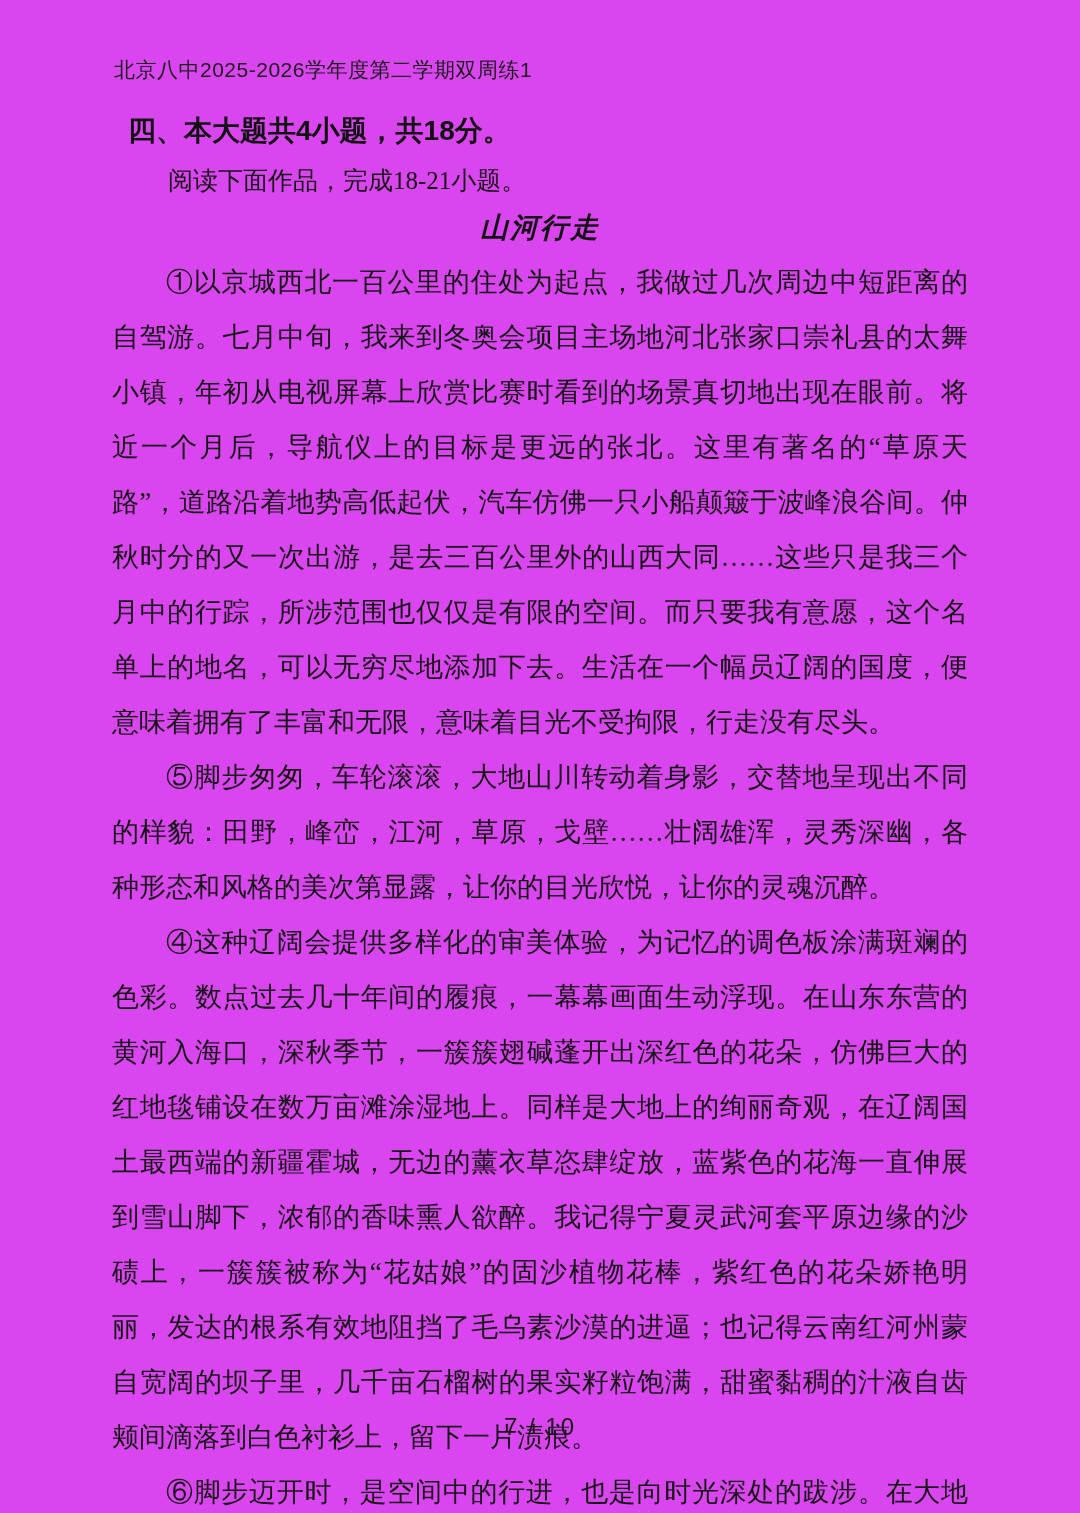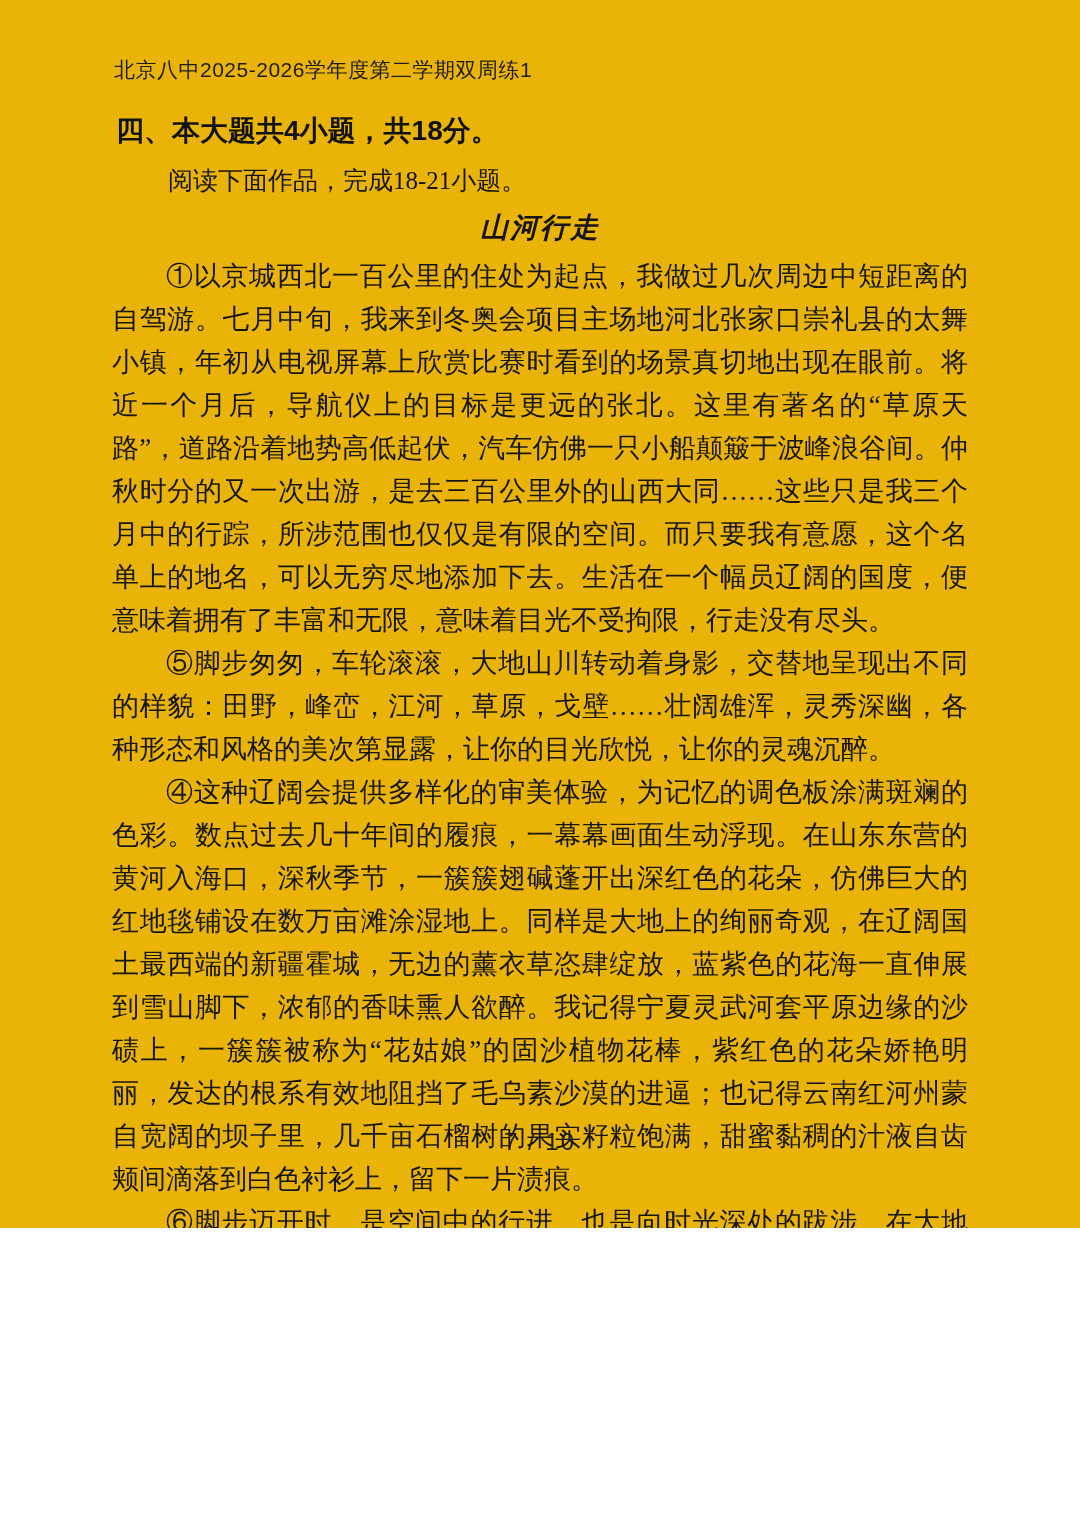--- a/index.html
+++ b/index.html
@@ -3,40 +3,40 @@
 <meta charset="utf-8">
 <style>
   html, body {
     margin: 0;
     padding: 0;
     background: #ffffff;
   }
   .page {
     position: relative;
     width: 1080px;
-    height: 1228px;
+    height: 1513px;
     margin: 0 auto;
-    background: #eab308;
+    background: #d946ef;
     box-sizing: border-box;
     padding: 56px 112px 0 112px;
     overflow: hidden;
   }
   .doc-header {
     font-family: "Liberation Sans", sans-serif;
     font-size: 21px;
     letter-spacing: 0.5px;
     color: #1d1d1d;
     margin: 0 0 28px 2px;
   }
   .section-heading {
     font-family: "Liberation Sans", sans-serif;
     font-size: 28px;
     font-weight: 700;
     color: #111111;
-    margin: 0 0 14px 4px;
+    margin: 0 0 14px 16px;
   }
   .section-instruction {
     font-family: Liberation Serif, serif;
     font-size: 25px;
     color: #151515;
     margin: 0 0 12px 0;
     padding-left: 56px;
   }
   .article-title {
     font-family: "Liberation Serif", "DejaVu Serif", serif;
@@ -44,21 +44,21 @@
     font-weight: 600;
     color: #141414;
     text-align: center;
     margin: 4px 0 8px 0;
     letter-spacing: 2px;
     font-style: italic;
   }
   .article-body p {
     font-family: "Liberation Serif", "DejaVu Serif", serif;
     font-size: 27px;
-    line-height: 43px;
+    line-height: 55px;
     color: #161616;
     text-align: justify;
     text-indent: 2em;
     margin: 0;
   }
   .page-footer {
     position: absolute;
     left: 0;
     right: 0;
     bottom: 72px;

